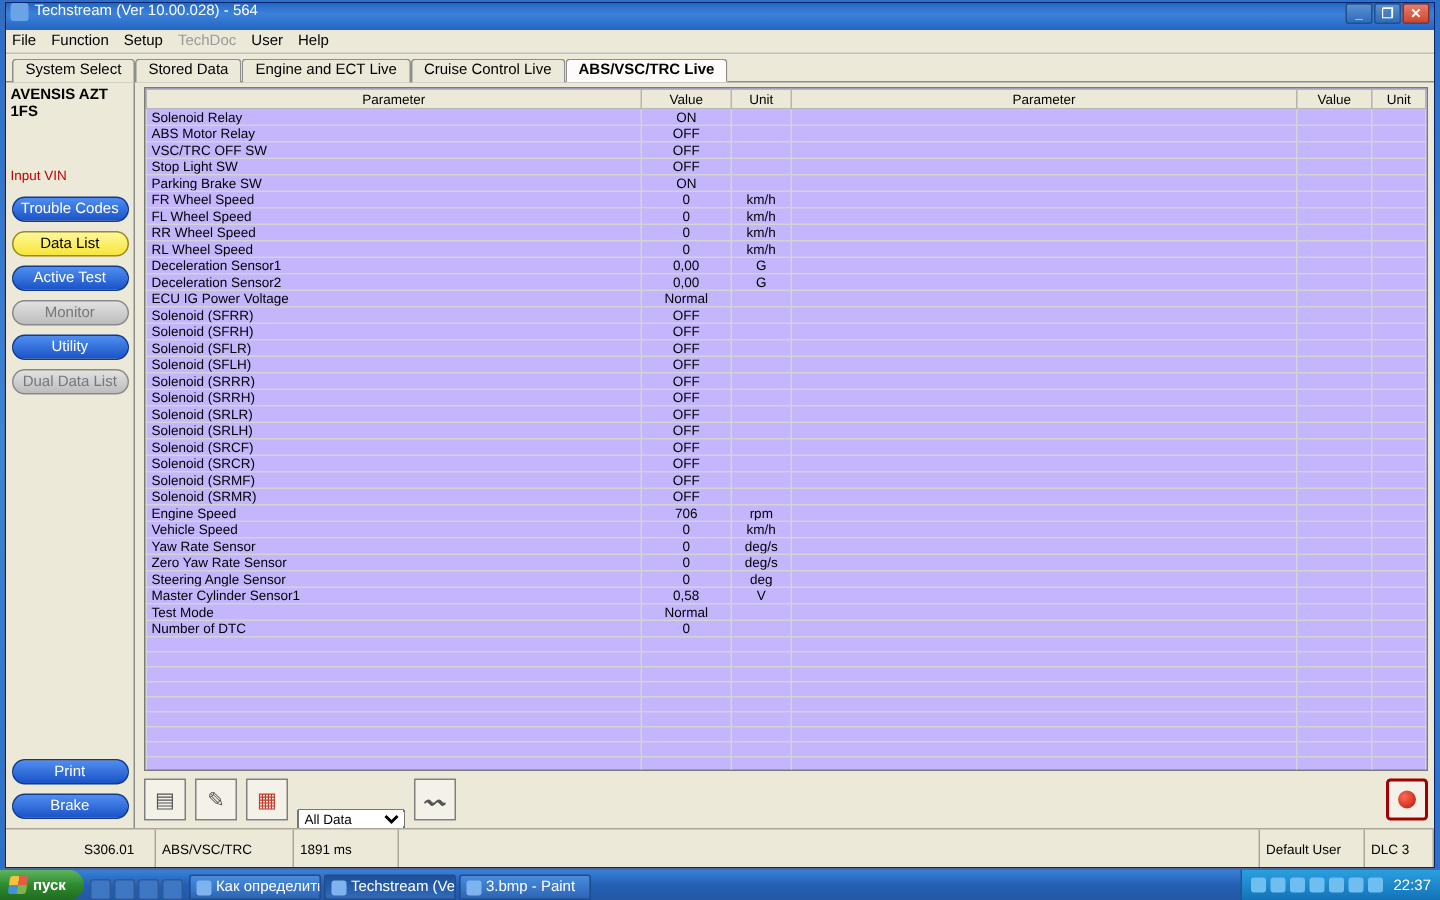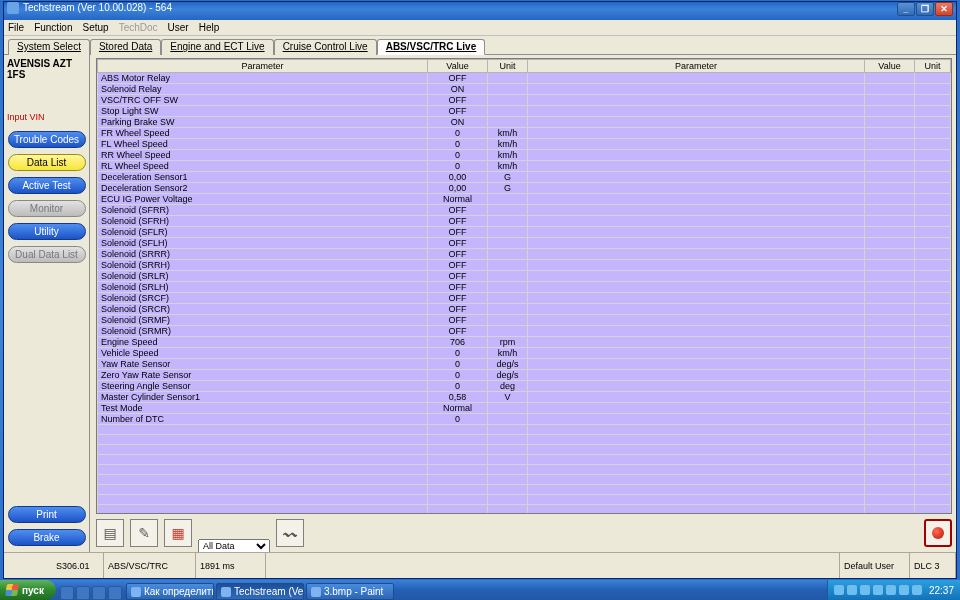--- a/index.html
+++ b/index.html
@@ -57,21 +57,20 @@
   }
   .menubar span.dis{ color:#9a9a9a;}
 
   
   .tabsrow{
     height:18px;
     background:#ece9d8;
     display:flex;
     align-items:flex-end;
     padding:0 4px;
-    text-decoration:underline;
   }
   .tab{
     background:#ece9d8;
     border:1px solid #8e8e8e;
     border-bottom:none;
     padding:1px 8px 0 8px;
     height:16px;
     margin-right:0px;
     font-size:10px;
     border-radius:3px 3px 0 0;
@@ -278,30 +277,30 @@
               <th>Parameter</th>
               <th>Value</th>
               <th>Unit</th>
               <th>Parameter</th>
               <th>Value</th>
               <th>Unit</th>
             </tr>
           </thead>
           <tbody id="gridbody">
               <tr>
-                <td>ABS Motor Relay</td>
-                <td class="c">OFF</td>
-                <td class="c"></td>
-                <td></td>
-                <td class="c"></td>
-                <td class="c"></td>
-              </tr>
-              <tr>
                 <td>Solenoid Relay</td>
                 <td class="c">ON</td>
+                <td class="c"></td>
+                <td></td>
+                <td class="c"></td>
+                <td class="c"></td>
+              </tr>
+              <tr>
+                <td>ABS Motor Relay</td>
+                <td class="c">OFF</td>
                 <td class="c"></td>
                 <td></td>
                 <td class="c"></td>
                 <td class="c"></td>
               </tr>
               <tr>
                 <td>VSC/TRC OFF SW</td>
                 <td class="c">OFF</td>
                 <td class="c"></td>
                 <td></td>

